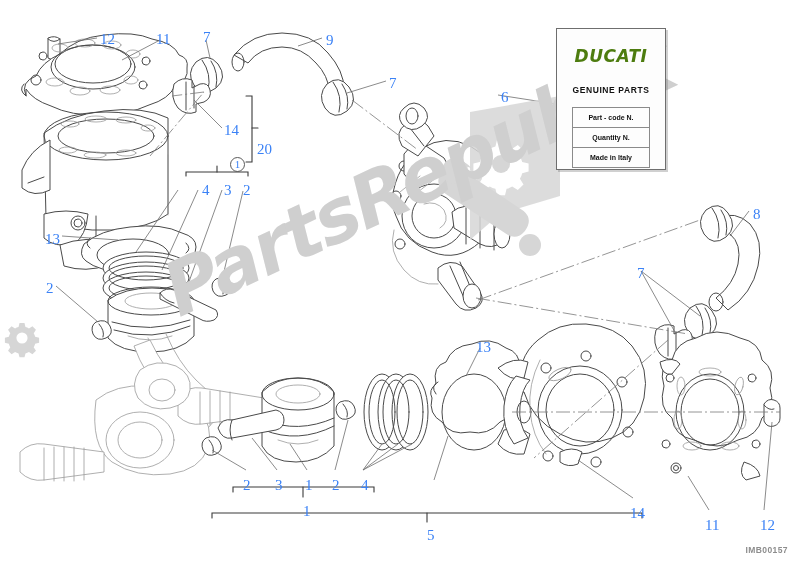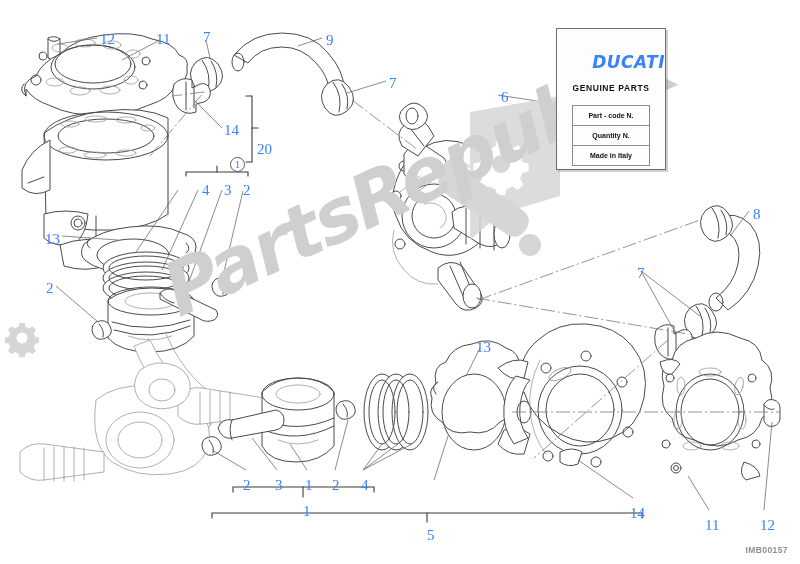--- a/index.html
+++ b/index.html
@@ -27,37 +27,37 @@
   
   #label-box{
     position:absolute;
     left:556px;top:28px;width:110px;height:142px;
     background:#fdfdfd;
     border:1px solid #6e6e6e;
     box-shadow:2px 2px 0 rgba(120,120,120,.35);
     box-sizing:border-box;
   }
   #label-brand{
-    text-align:right;
+    text-align:center;
     font-family:"DejaVu Sans",sans-serif;
     font-weight:bold;
     font-style:italic;
     font-size:17px;
     letter-spacing:.5px;
-    color:#3b82f6;
-    margin-top:23px;
+    color:#4d7c0f;
+    margin-top:17px;
   }
   #label-sub{
     text-align:center;
     font-family:"Liberation Sans",sans-serif;
     font-weight:bold;
     font-size:8.5px;
     letter-spacing:.6px;
     color:#111;
-    margin-top:11px;
+    margin-top:19px;
   }
   #label-table{
     margin:12px auto 0 auto;
     width:78px;
     border:1px solid #8a8a8a;
     border-bottom:none;
     box-sizing:border-box;
   }
   .label-row{
     border-bottom:1px solid #8a8a8a;

